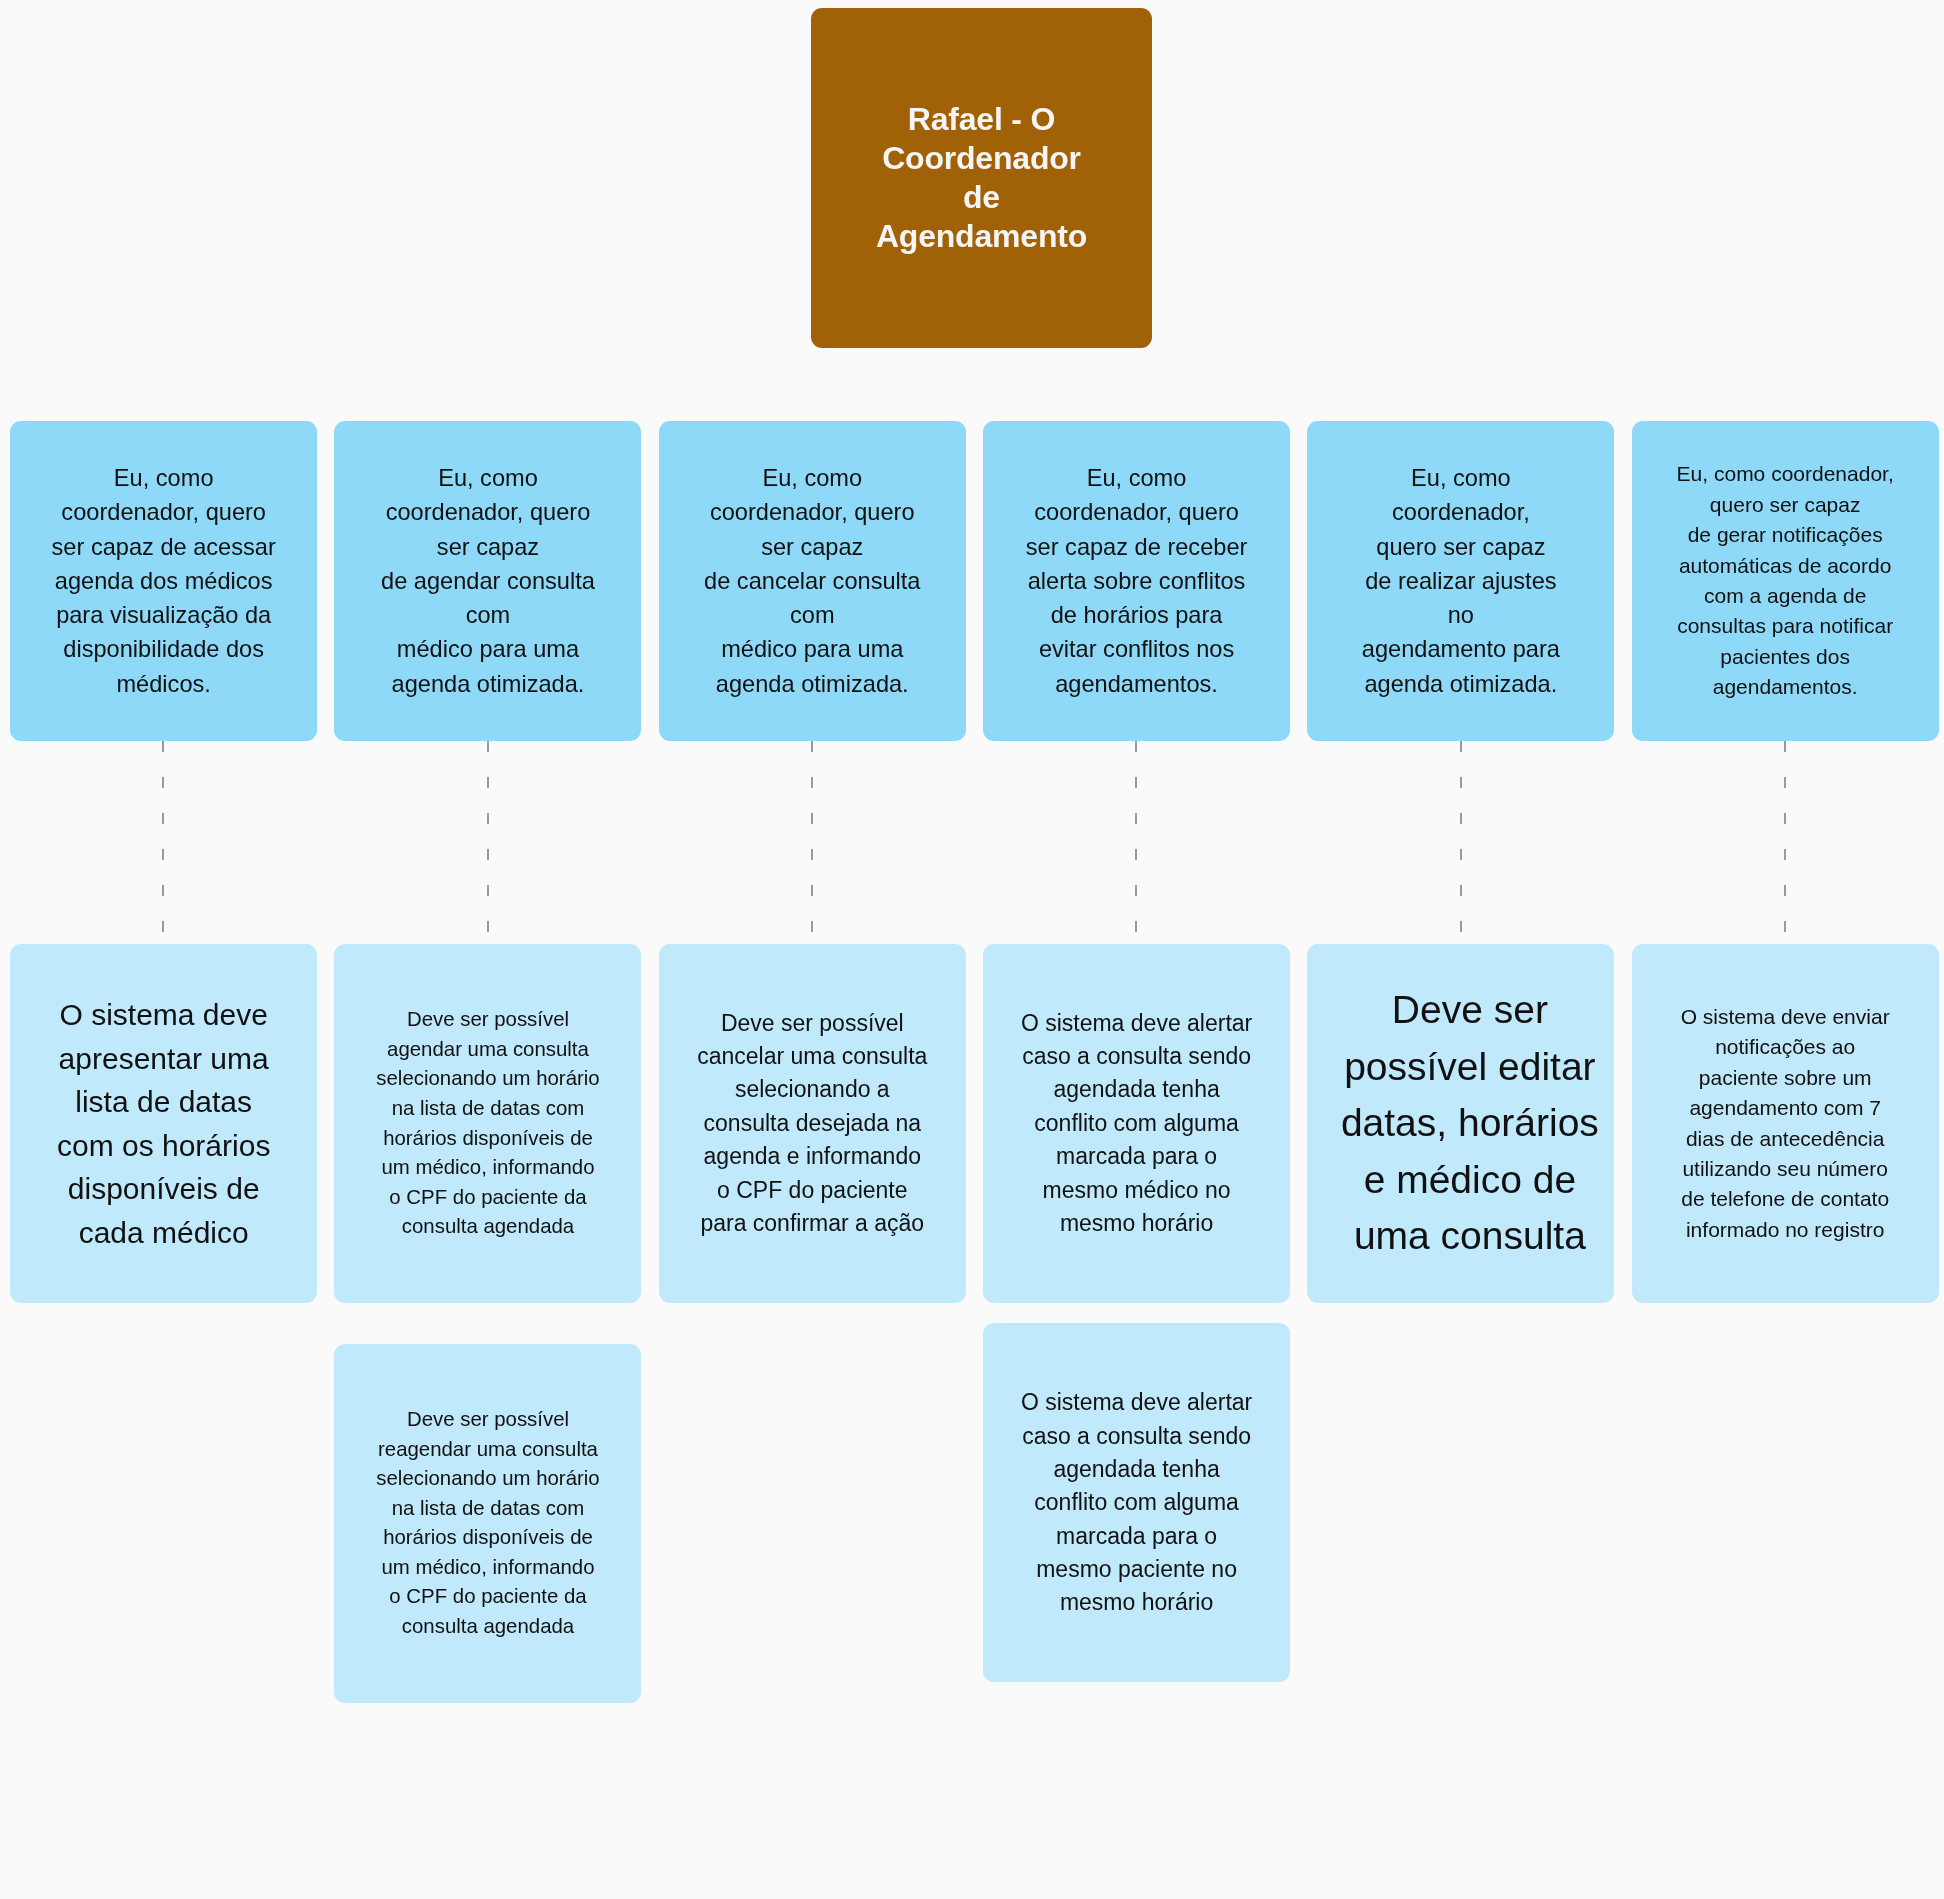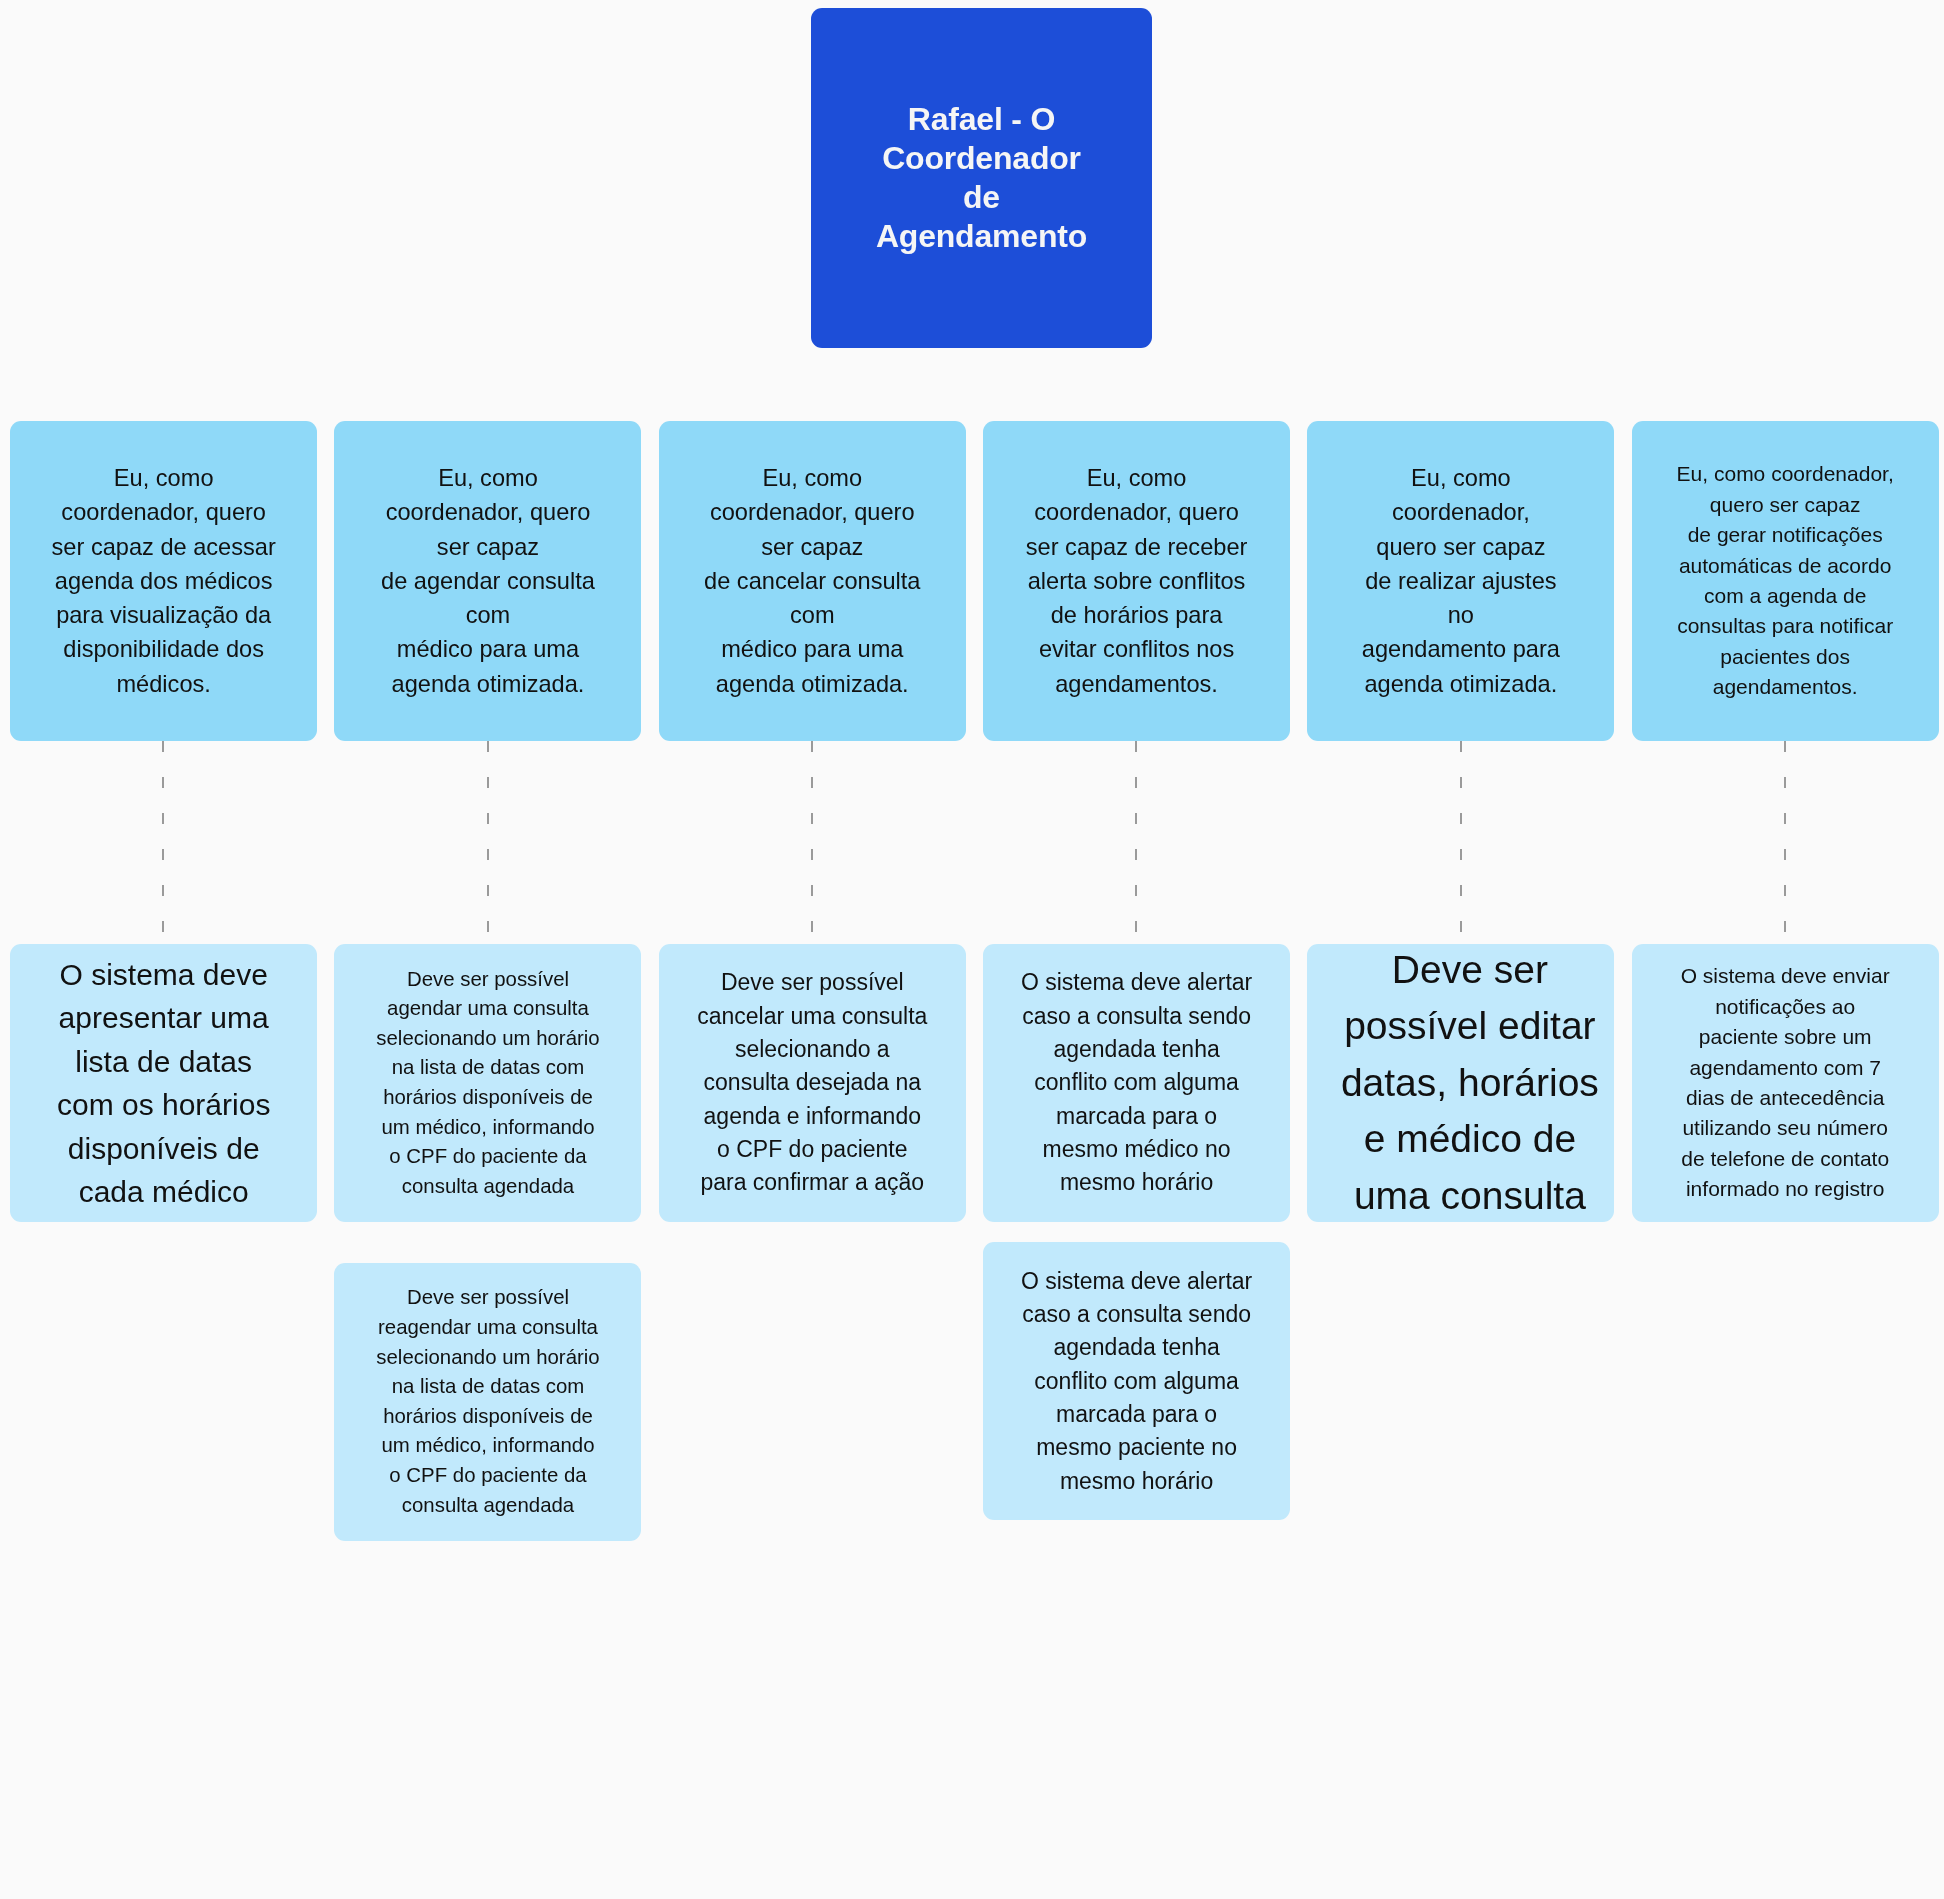--- a/index.html
+++ b/index.html
@@ -23,21 +23,21 @@
     height: 1899px;
   }
 
   
   .persona-card {
     position: absolute;
     left: 811px;
     top: 7.9px;
     width: 341px;
     height: 340px;
-    background: #1d4ed8;
+    background: #a16207;
     border-radius: 11px;
     display: flex;
     align-items: center;
     justify-content: center;
     box-sizing: border-box;
     padding: 14px 20.4px;
   }
   .persona-title {
     color: #f5f5f5;
     font-size: 32px;
@@ -79,21 +79,21 @@
     padding: 12.6px 14px;
     white-space: pre-line;
   }
   .card.story {
     background: #8fd9f8;
     height: 320px;
     line-height: 1.45;
   }
   .card.req {
     background: #c1e9fc;
-    height: 278px;
+    height: 359px;
     line-height: 1.45;
   }
 
   
   .fs-30 { font-size: 23.6px; }
   .fs-29 { font-size: 23px; }
   .fs-27 { font-size: 21px; }
   .fs-26 { font-size: 20.4px; }
   .fs-38 { font-size: 30px; }
   .fs-41 { font-size: 39px; padding-left: 32px; }

